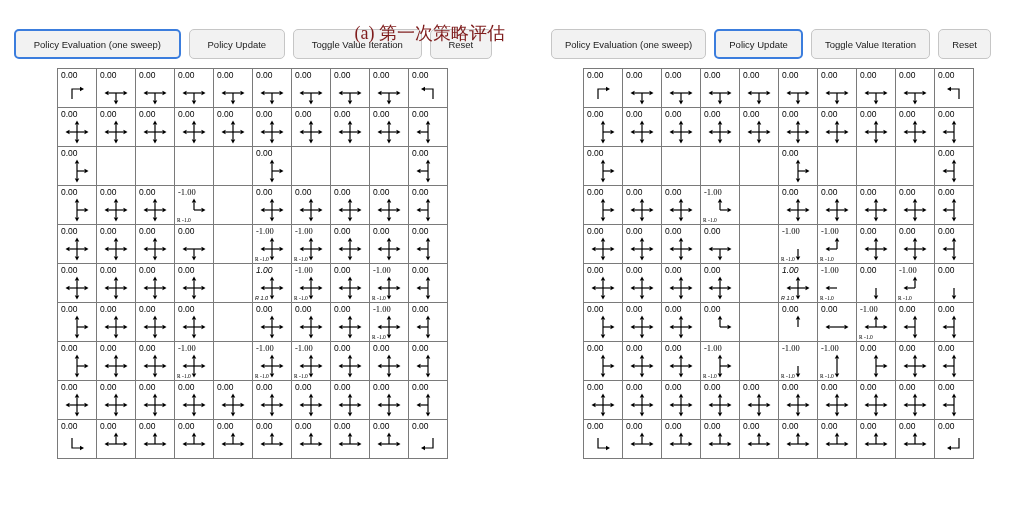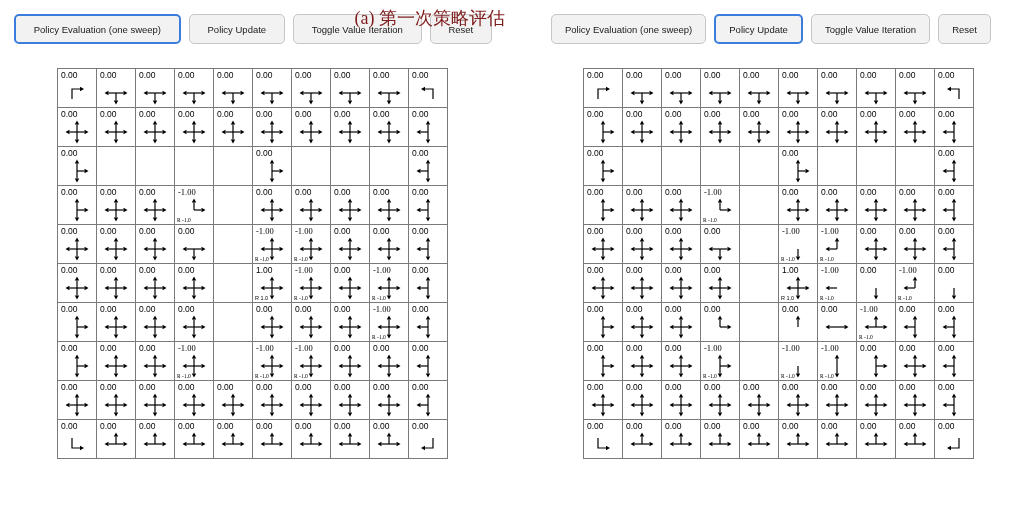--- a/index.html
+++ b/index.html
@@ -21,21 +21,21 @@
     width: 1010px;
   }
   .panel {
     width: 505px;
     position: relative;
   }
   .toolbar {
     display: flex;
     flex-direction: row;
     gap: 8px;
-    padding: 14px 0 0 0;
+    padding: 29px 0 0 0;
     margin-left: 14px;
     width: 478px;
     box-sizing: border-box;
   }
   .panel.right .toolbar {
     margin-left: 46px;
     width: 440px;
   }
   .tb-btn {
     flex: 1 1 auto;
@@ -73,21 +73,21 @@
     width: 38px;
     height: 38px;
     border: 1px solid #7a7a7a;
     padding: 0;
     position: relative;
     vertical-align: top;
     background: #ffffff;
   }
   td.wall { background: #9e9e9e; }
   td.neg  { background: #f4a9a9; font-family: Liberation Serif, serif; }
-  td.pos  { background: #8ae88a; }
+  td.pos  { background: #8ae88a; font-style: italic; }
 
   .val {
     position: absolute;
     top: 1px;
     left: 3px;
     font-size: 8.5px;
     line-height: 10px;
     color: #000;
   }
   .rew {

